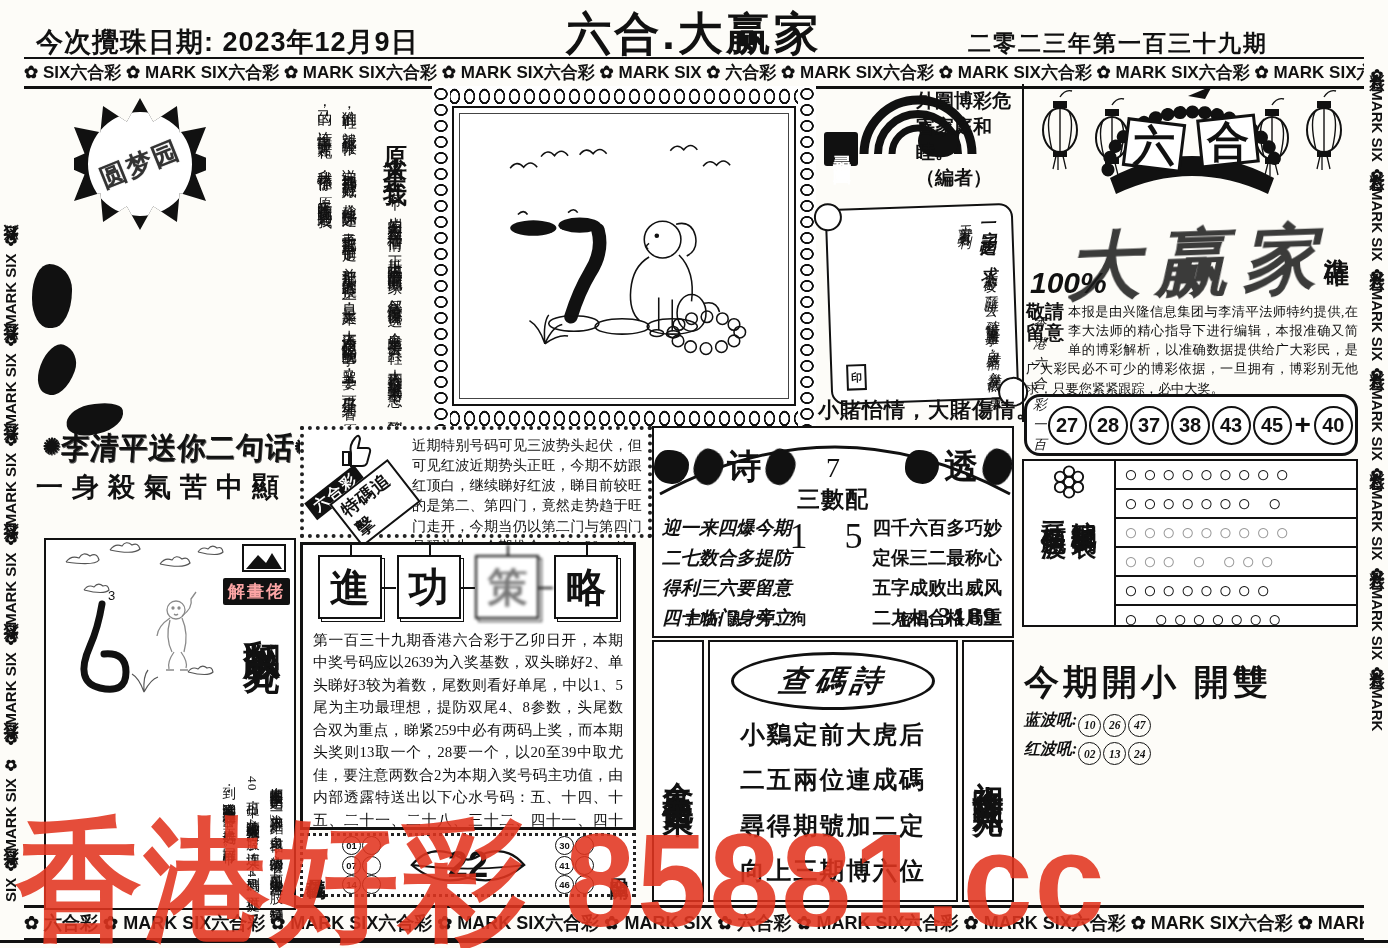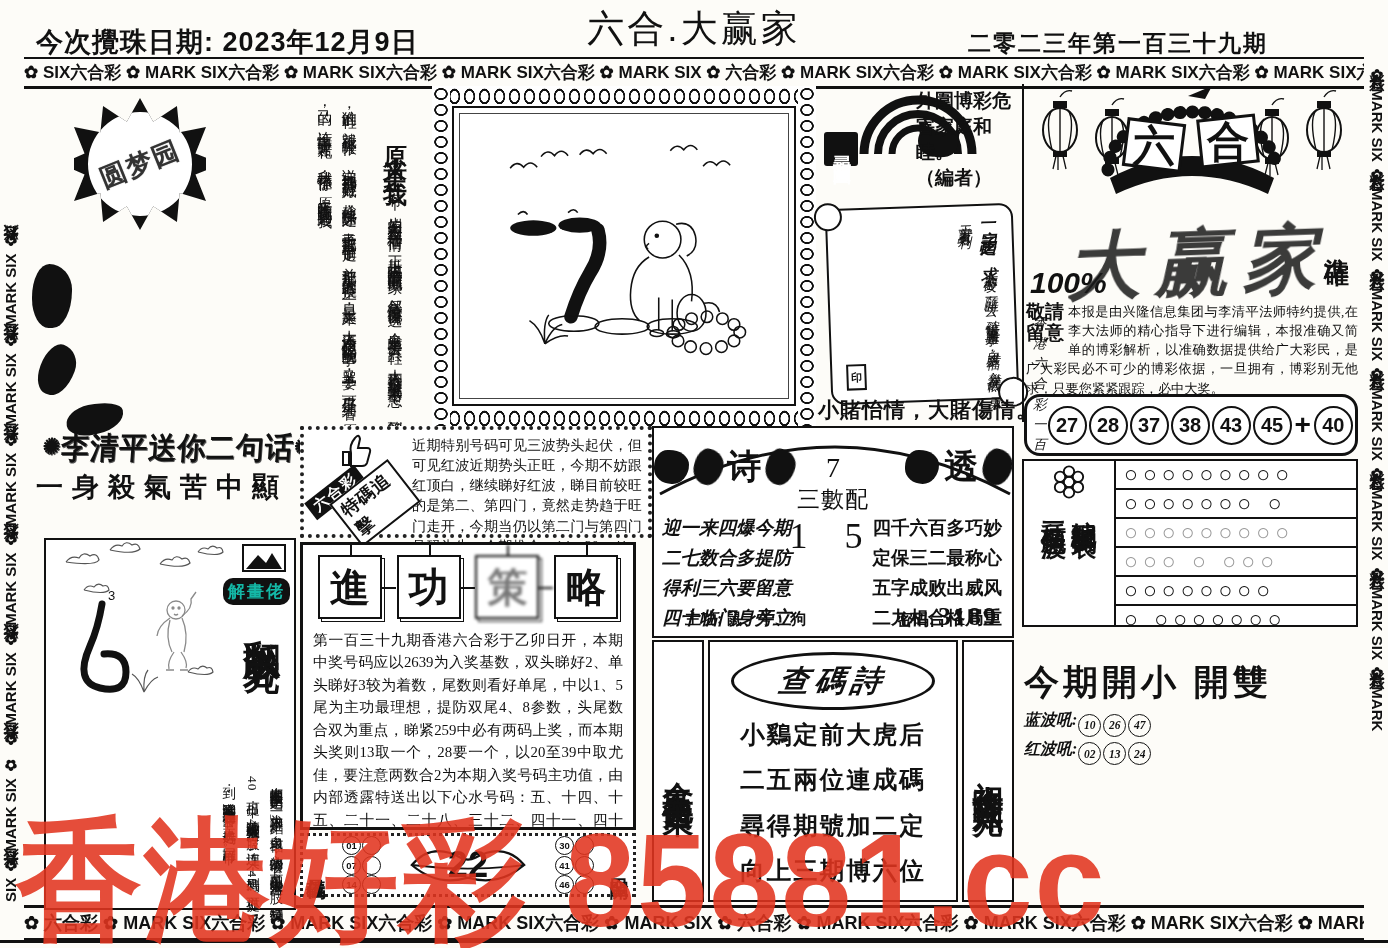--- a/index.html
+++ b/index.html
@@ -1,21 +1,21 @@
 <!DOCTYPE html>
 <html><head>
 <meta charset="utf-8">
 <style>
   html,body{margin:0;padding:0;background:#e8e6e0;}
   .page{position:relative;width:1388px;height:948px;background:#fdfcf8;overflow:hidden;
         font-family:"Liberation Sans",sans-serif;color:#111;}
   .abs{position:absolute;}
   
   .hdr-date{left:36px;top:24px;font-size:27px;font-weight:800;letter-spacing:1px;}
-  .hdr-title{left:50%;top:4px;transform:translateX(-50%);font-size:37px;font-weight:400;letter-spacing:3px;white-space:nowrap;}
+  .hdr-title{left:50%;top:4px;transform:translateX(-50%);font-size:45px;font-weight:700;letter-spacing:3px;white-space:nowrap;}
   .hdr-issue{right:120px;top:28px;font-size:23px;font-family:"Liberation Serif",serif;font-weight:600;letter-spacing:2px;}
   
   .strip{left:24px;right:24px;height:27px;line-height:27px;font-size:17px;font-weight:600;
          white-space:nowrap;overflow:hidden;border-top:2px solid #111;border-bottom:3px solid #111;}
   .strip-top{top:57px;}
   .strip-bottom{top:905px;height:30px;line-height:30px;border-top:3px solid #111;border-bottom:2px solid #111;font-size:18px;}
   .rule-bottom{left:0;right:0;top:940px;height:6px;border-top:3px solid #111;border-bottom:2px solid #111;}
   .strip-v{top:62px;height:840px;width:22px;font-size:15px;font-weight:600;white-space:nowrap;overflow:hidden;writing-mode:vertical-rl;}
   .strip-left{left:2px;transform:rotate(180deg);}
   .strip-right{right:2px;}
@@ -86,22 +86,22 @@
   .pick-line{font-size:16px;font-family:"Liberation Serif",serif;font-style:italic;font-weight:700;margin-top:2px;}
   
   .banner{left:34px;top:428px;width:290px;font-size:30px;font-weight:900;letter-spacing:1px;transform:skewX(-4deg) scaleX(.94);
           white-space:nowrap;text-shadow:1px 1px 0 #555;}
   .banner .spike{font-size:22px;vertical-align:4px;}
   .couplet{left:36px;top:470px;font-size:27px;font-weight:700;letter-spacing:9px;line-height:1.28;font-family:"Liberation Serif",serif;white-space:nowrap;}
   
   .decode-box{left:44px;top:538px;width:252px;height:372px;border:2.5px solid #111;background:#fff;box-sizing:border-box;}
   .decode-scene{position:absolute;left:2px;top:2px;}
   .mount-icon{position:absolute;right:8px;top:4px;}
-  .decode-label{position:absolute;right:4px;top:38px;background:#111;color:#14b8a6;font-size:17px;font-weight:800;
-                padding:2px 5px;letter-spacing:2px;border-radius:10px;}
+  .decode-label{position:absolute;right:4px;top:38px;background:#111;color:#fca5a5;font-size:17px;font-weight:800;
+                padding:2px 5px;letter-spacing:2px;border-radius:2px;}
   .decode-warning{position:absolute;right:8px;top:70px;writing-mode:vertical-rl;font-size:37px;font-weight:900;letter-spacing:5px;}
   .decode-text{position:absolute;left:6px;right:6px;top:236px;bottom:6px;writing-mode:vertical-rl;
                font-size:13.5px;line-height:1.75;font-family:"Liberation Serif",serif;letter-spacing:1px;}
   
   .special-box{left:300px;top:426px;width:352px;height:112px;border:4px dotted #222;box-sizing:border-box;display:flex;background:#fff;}
   .ribbon-zone{position:relative;width:108px;flex:none;}
   .thumb-icon{position:absolute;left:34px;top:2px;}
   .ribbon1{position:absolute;left:0px;top:52px;transform:rotate(-38deg);background:#111;color:#fff;
            font-size:15px;font-weight:800;padding:1px 6px;letter-spacing:2px;}
   .ribbon2{position:absolute;left:34px;top:46px;transform:rotate(-38deg);border:2px solid #111;background:#fff;
@@ -129,21 +129,21 @@
   .lips-wrap{flex:1;display:flex;justify-content:center;}
   
   .poem-box{left:652px;top:426px;width:362px;height:212px;border:2.5px solid #111;box-sizing:border-box;background:#fff;}
   .poem-arc{position:absolute;left:0;top:0;}
   .brush-row{position:absolute;left:0;right:0;top:16px;display:flex;justify-content:center;align-items:center;gap:5px;}
   .brush-blob{width:36px;height:34px;background:#111;border-radius:40% 58% 48% 52%/50% 44% 58% 46%;filter:blur(.6px);}
   .brush-blob.b2{width:30px;height:36px;transform:rotate(14deg);}
   .brush-char{font-size:34px;font-weight:900;filter:blur(.5px);}
   .combo{position:absolute;left:50%;top:24px;transform:translateX(-50%);text-align:center;width:110px;}
   .combo-top{font-size:28px;font-family:"Liberation Serif",serif;}
-  .combo-label{font-size:23px;font-weight:400;letter-spacing:1px;}
+  .combo-label{font-size:23px;font-weight:700;letter-spacing:1px;}
   .combo-bottom{font-size:36px;font-family:"Liberation Serif",serif;letter-spacing:14px;}
   .poem-col{position:absolute;top:86px;font-size:18.5px;font-weight:600;line-height:1.62;font-family:"Liberation Serif",serif;white-space:nowrap;}
   .poem-col.pl{left:8px;font-style:italic;}
   .poem-col.pr{right:10px;}
   .poem-foot-l{position:absolute;left:10px;bottom:6px;font-size:16px;font-weight:700;font-family:"Liberation Serif",serif;padding-left:21px;}
   .poem-foot-r{position:absolute;right:14px;bottom:4px;font-size:16px;font-weight:700;font-family:"Liberation Serif",serif;}
   .poem-foot-r b{font-size:26px;letter-spacing:2px;}
   
   .check-l{left:652px;top:640px;width:52px;height:262px;border:2px solid #111;box-sizing:border-box;
            display:flex;align-items:center;justify-content:center;background:#fff;}

